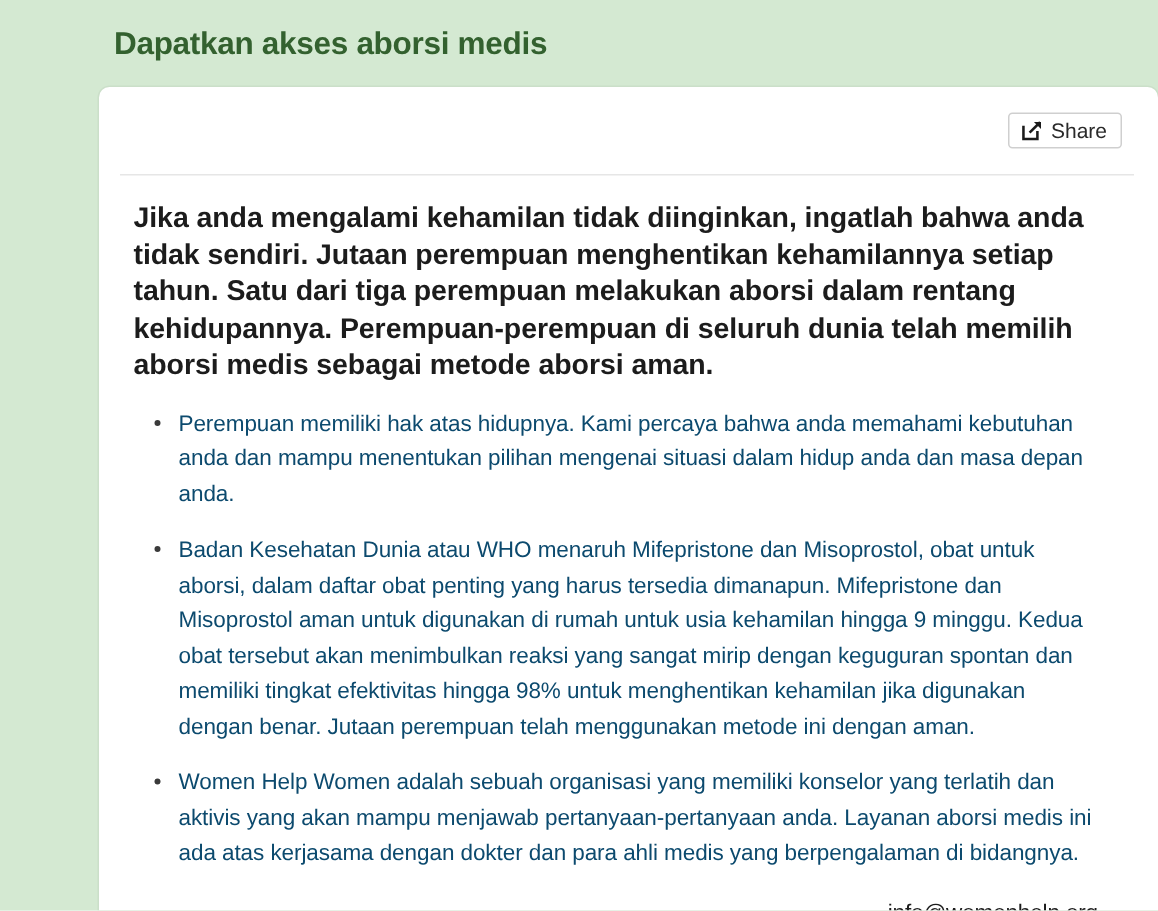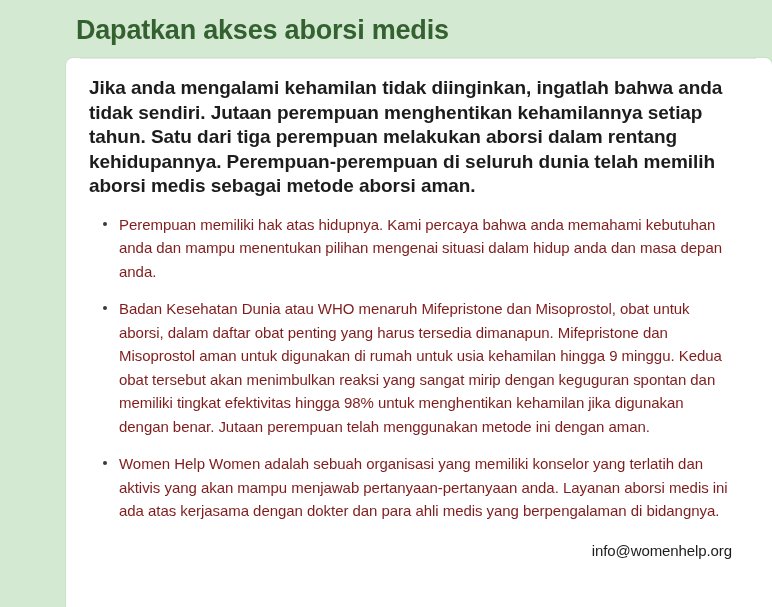--- a/index.html
+++ b/index.html
@@ -21,21 +21,21 @@
     width: 772px;
     height: 607px;
     background: #d4e9d2;
   }
 
   
   .page-title {
     position: absolute;
     left: 76px;
     top: 12px;
-    font-size: 27px;
+    font-size: 21px;
     font-weight: bold;
     color: #33612f;
     letter-spacing: -0.2px;
     line-height: 36px;
     white-space: nowrap;
   }
 
   
   .card {
     position: absolute;
@@ -116,21 +116,21 @@
     margin: 14px 0 0 0;
     padding: 0;
   }
 
   ul.points li {
     position: relative;
     padding-left: 30px;
     margin-bottom: 14px;
     font-size: 15px;
     line-height: 23.5px;
-    color: #7f1d1d;
+    color: #0c4a6e;
     letter-spacing: -0.05px;
   }
   ul.points li:last-child { margin-bottom: 0; }
 
   ul.points li .bullet {
     position: absolute;
     left: 14px;
     top: 9px;
     width: 4px;
     height: 4px;
@@ -156,20 +156,32 @@
 </head>
 <body>
 
 <div id="page">
 
   <h1 class="page-title">Dapatkan akses aborsi medis</h1>
 
   <div class="card">
     <div class="card-inner">
 
+      <div class="share-bar">
+        <button class="share-button">
+          <span class="share-icon">
+            <svg width="14" height="14" viewBox="0 0 14 14" aria-hidden="true">
+              <path d="M1.3 4.6 L1.3 12.7 L10.6 12.7 L10.6 8.1" fill="none" stroke="#1b1b1b" stroke-width="1.7" stroke-linecap="square"></path>
+              <path d="M5.4 8.4 L12.4 1.5" fill="none" stroke="#1b1b1b" stroke-width="1.7"></path>
+              <path d="M8.3 1.3 L13.0 1.3 L13.0 6.0 Z" fill="#1b1b1b"></path>
+            </svg>
+          </span>
+          <span>Share</span>
+        </button>
+      </div>
 
       <div class="divider"></div>
 
       <div class="content">
 
         <p class="intro">Jika anda mengalami kehamilan tidak diinginkan, ingatlah bahwa anda tidak sendiri. Jutaan perempuan menghentikan kehamilannya setiap tahun. Satu dari tiga perempuan melakukan aborsi dalam rentang kehidupannya. Perempuan-perempuan di seluruh dunia telah memilih aborsi medis sebagai metode aborsi aman.</p>
 
         <ul class="points">
           <li>
             <span class="bullet"></span>

